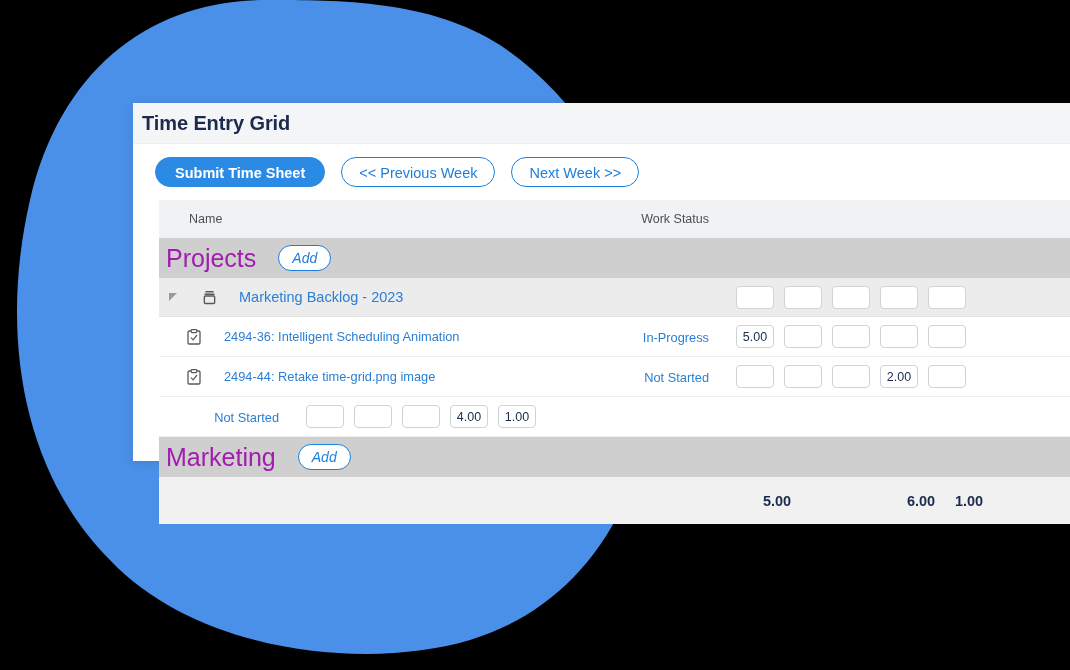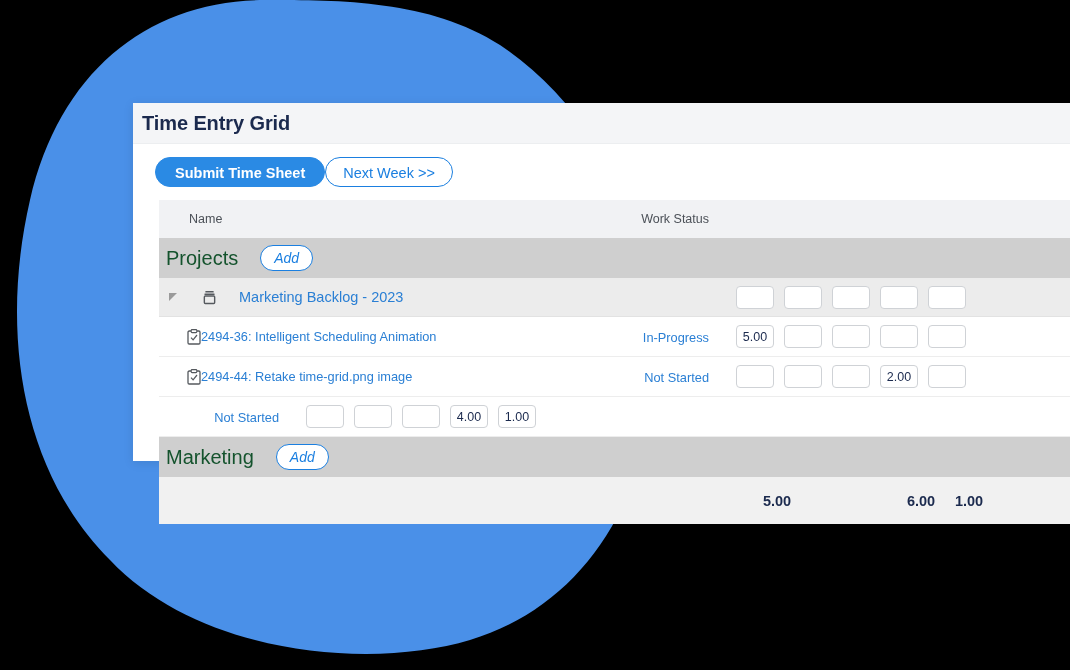--- a/index.html
+++ b/index.html
@@ -49,20 +49,21 @@
     font-size: 20px;
     font-weight: bold;
     color: #1b2a4e;
     letter-spacing: -0.1px;
   }
 
   
   .toolbar {
     padding: 13px 0 12px 22px;
     display: flex;
+    gap: 16px;
     align-items: center;
   }
   .btn {
     border-radius: 999px;
     font-size: 14.5px;
     height: 30px;
     line-height: 30px;
     padding: 0 17px;
     box-sizing: border-box;
     cursor: pointer;
@@ -116,22 +117,22 @@
     background: #cfcfcf;
   }
   .group-row .col-name {
     padding-left: 7px;
     box-sizing: border-box;
     display: flex;
     align-items: center;
     gap: 22px;
   }
   .group-title {
-    font-size: 20px;
-    color: #14532d;
+    font-size: 25px;
+    color: #a21caf;
     font-weight: normal;
   }
   .btn-add {
     border: 1.6px solid #1b7fe0;
     color: #1b7fe0;
     background: #ffffff;
     border-radius: 999px;
     font-size: 14px;
     height: 26px;
     line-height: 24px;
@@ -170,21 +171,21 @@
   .task-row {
     height: 40px;
     background: #ffffff;
     border-bottom: 1px solid #ededed;
   }
   .task-row .col-name {
     padding-left: 28px;
     box-sizing: border-box;
     display: flex;
     align-items: center;
-    gap: 0;
+    gap: 23px;
   }
   .task-icon { width: 14px; height: 16px; flex: none; display: block; }
   .task-name {
     color: #2a7fd4;
     font-size: 12.8px;
   }
   .status-text {
     color: #2a7fd4;
     font-size: 12.8px;
   }
@@ -247,20 +248,21 @@
   </svg>
 
   <div id="card">
 
     <div class="card-header">
       <div class="card-title">Time Entry Grid</div>
     </div>
 
     <div class="toolbar">
       <button class="btn btn-primary">Submit Time Sheet</button>
+      <button class="btn btn-outline">&lt;&lt; Previous Week</button>
       <button class="btn btn-outline">Next Week &gt;&gt;</button>
     </div>
 
     <div class="grid">
 
       <div class="grid-row head-row">
         <div class="col-name">Name</div>
         <div class="col-status">Work Status</div>
         <div class="col-gap"></div>
         <div class="col-day"></div>

